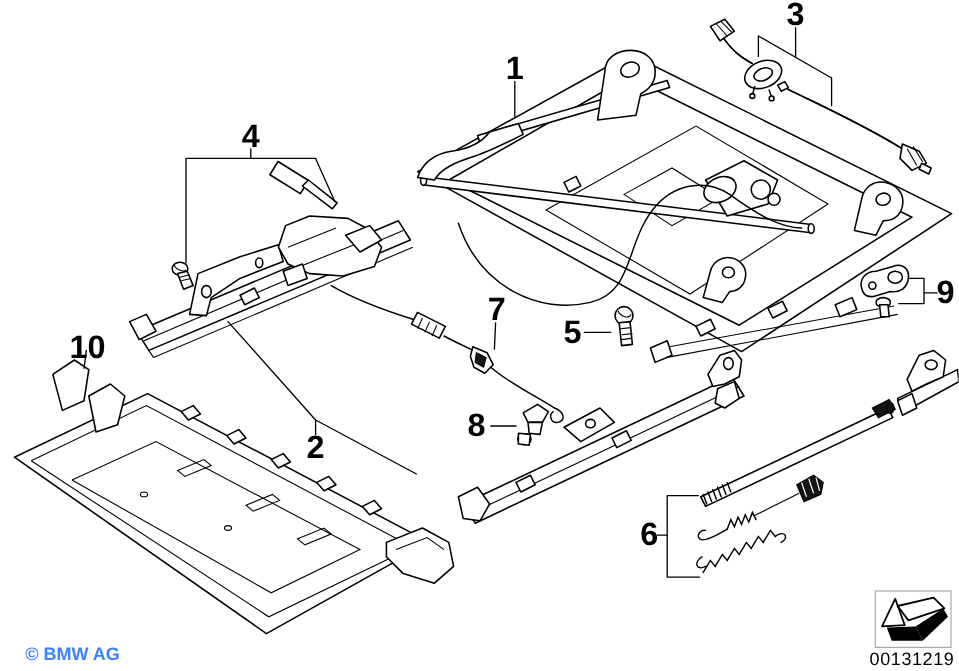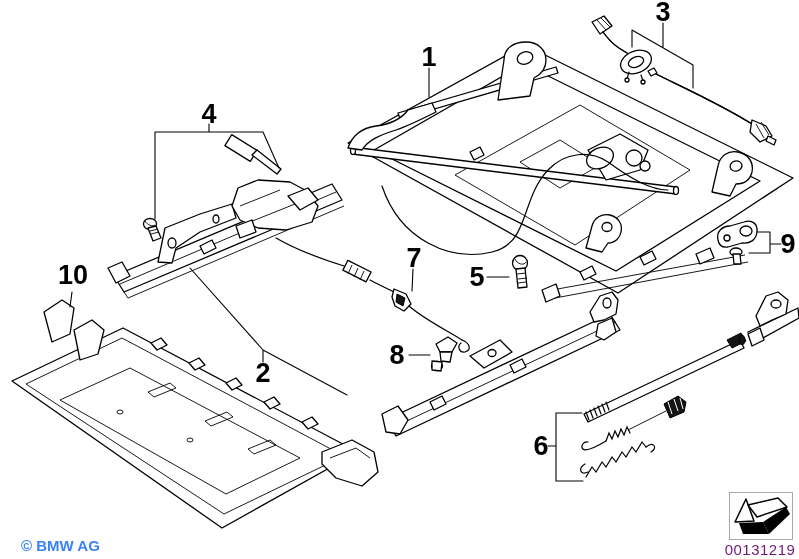--- a/index.html
+++ b/index.html
@@ -3,21 +3,21 @@
 <meta charset="utf-8">
 <style>
   html,body{margin:0;padding:0;background:#fff;}
   .stage{position:relative;width:799px;height:559px;background:#fff;overflow:hidden;
          font-family:"Liberation Sans",sans-serif;}
   .stage svg{position:absolute;left:0;top:0;display:block;}
   .callout{position:absolute;transform:translate(-50%,-50%);font-size:27px;font-weight:700;
            color:#000;line-height:1;white-space:nowrap;}
   .copyright{position:absolute;left:21px;top:537px;font-size:15px;font-weight:700;color:#3b82f6;}
   .partnum{position:absolute;left:722px;top:541px;width:76px;text-align:center;
-           font-size:15px;color:#701a75;letter-spacing:.5px;}
+           font-size:15px;color:#000000;letter-spacing:.5px;}
   .iconbox{position:absolute;left:729px;top:492px;width:64px;height:48px;box-sizing:border-box;
            border:1px solid #a8a8a8;background:#fff;}
   .p{fill:#fff;stroke:#000;stroke-width:1.3;stroke-linejoin:round;}
   .ln{fill:none;stroke:#000;stroke-width:1.2;stroke-linecap:round;}
   .thin{fill:none;stroke:#000;stroke-width:0.9;}
   .dark{fill:#141414;stroke:#000;stroke-width:1;}
   .lead{fill:none;stroke:#000;stroke-width:1.1;stroke-linecap:round;}
 </style>
 </head>
 <body>
@@ -221,21 +221,21 @@
 
   <div class="callout" style="left:429px;top:57px">1</div>
   <div class="callout" style="left:263px;top:373px">2</div>
   <div class="callout" style="left:663px;top:12px">3</div>
   <div class="callout" style="left:209px;top:114px">4</div>
   <div class="callout" style="left:477px;top:277px">5</div>
   <div class="callout" style="left:541px;top:446px">6</div>
   <div class="callout" style="left:414px;top:258px">7</div>
   <div class="callout" style="left:397px;top:355px">8</div>
   <div class="callout" style="left:788px;top:244px">9</div>
-  <div class="callout" style="left:73px;top:275px">10</div>
+  <div class="callout" style="left:73px;top:290px">10</div>
 
   <div class="copyright">© BMW AG</div>
 
   <div class="iconbox">
     <svg width="62" height="46" viewBox="0 0 62 46">
       <polygon points="9,30 13,41 39,41 33,29" fill="#000"></polygon>
       <polygon points="33,29 39,41 60,21 56,14" fill="#000"></polygon>
       <polygon points="5,29 16,6 24,28" fill="#fff" stroke="#000" stroke-width="1.5" stroke-linejoin="round"></polygon>
       <polygon points="18,12 48,5 57,14 27,24" fill="#fff" stroke="#000" stroke-width="1.5" stroke-linejoin="round"></polygon>
     </svg>

